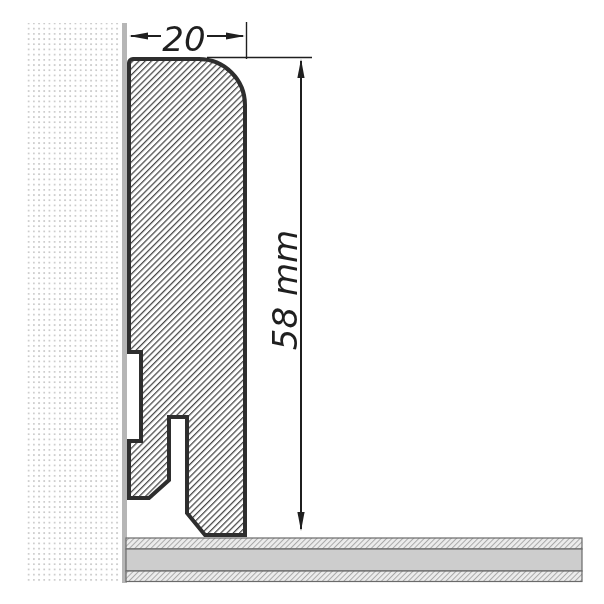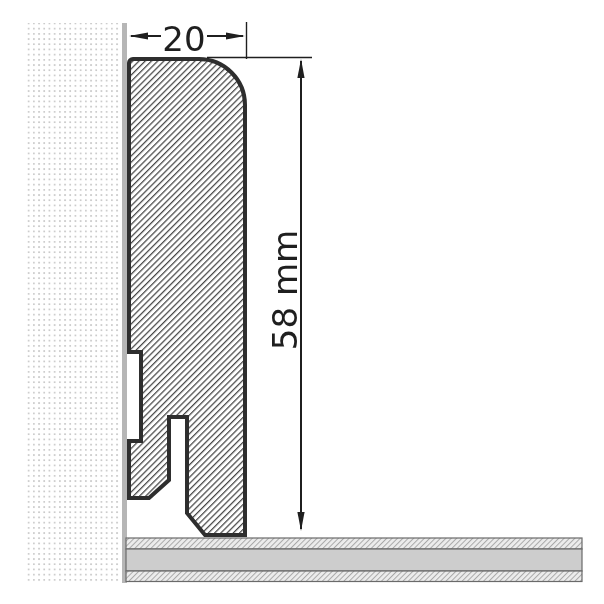--- a/index.html
+++ b/index.html
@@ -7,20 +7,21 @@
     padding: 0;
     background: #ffffff;
     font-family: "DejaVu Sans", "Liberation Sans", sans-serif;
   }
   #stage {
     position: relative;
     width: 604px;
     height: 604px;
     background: var(--background, #ffffff);
     overflow: hidden;
+    font-style: italic;
   }
   svg { display: block; }
 
   .wall-strip      { fill: var(--wall_strip); }
   .floor-mid       { fill: var(--floor_gray); stroke: var(--floor_outline); stroke-width: 1.2; }
   .floor-hatch     { fill: url(#hatchFloor);  stroke: var(--floor_outline); stroke-width: 1.2; }
   .profile         { fill: url(#hatchBoard); stroke: var(--outline); stroke-width: 4; stroke-linejoin: miter; }
   .dim-line        { stroke: var(--dimension); stroke-width: 2; fill: none; }
   .ext-line        { stroke: var(--dimension); stroke-width: 1.4; fill: none; }
   .arrowhead       { fill: var(--dimension); stroke: none; }

